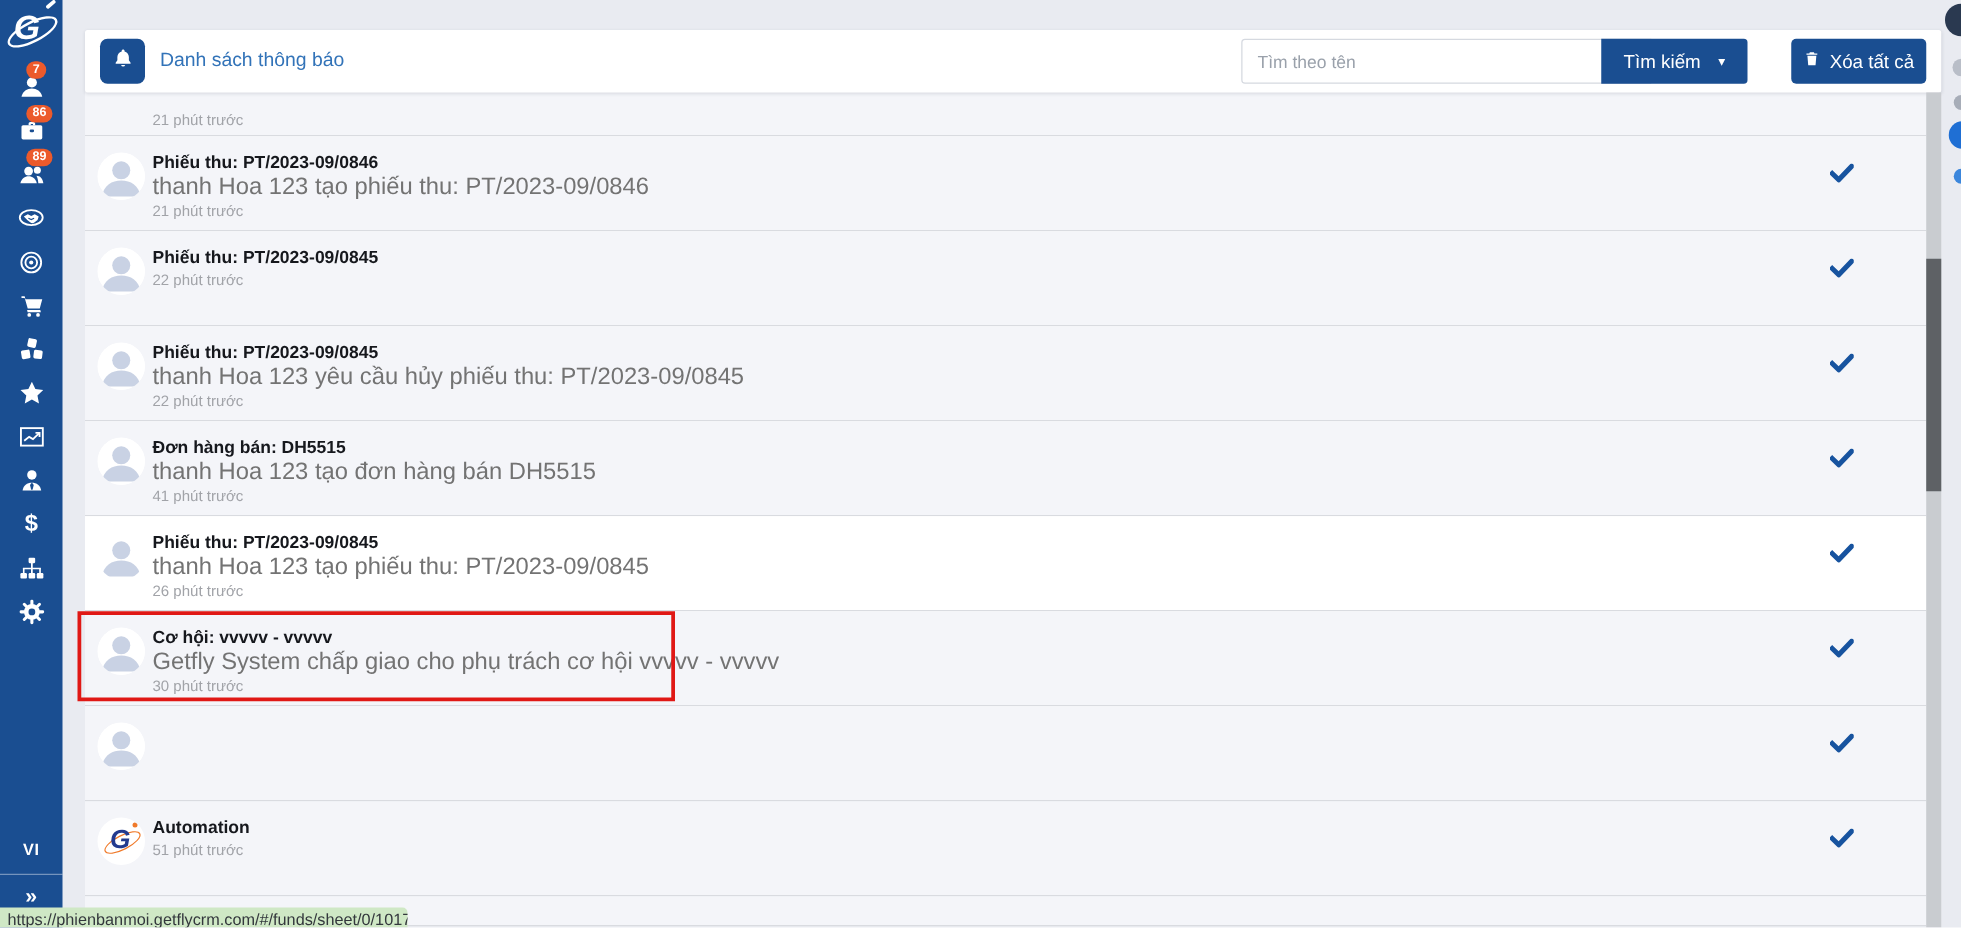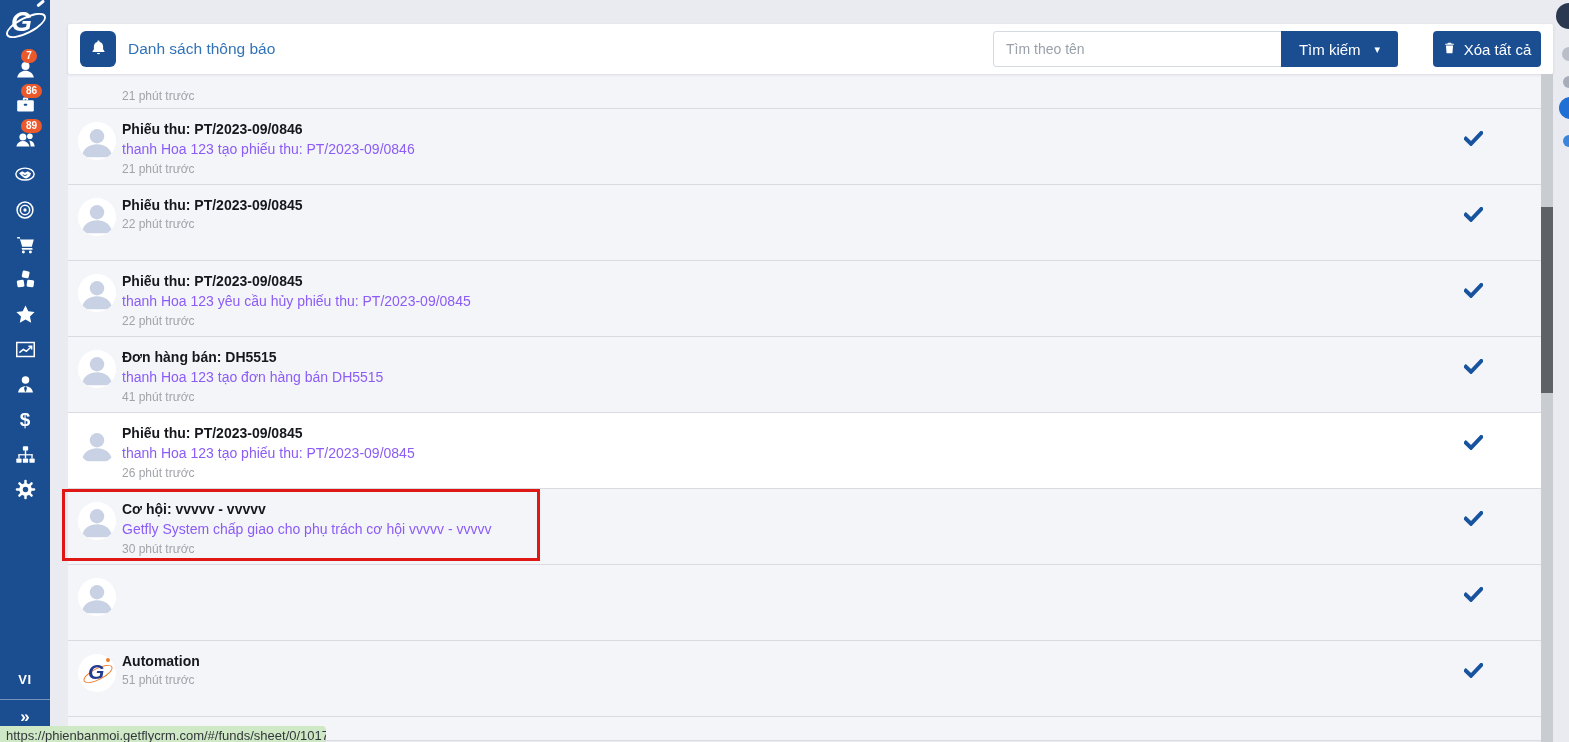--- a/index.html
+++ b/index.html
@@ -49,21 +49,21 @@
   .avatar{position:absolute;left:10px;top:13px;width:38px;height:38px;border-radius:50%;background:#fff;overflow:hidden;}
   .row--partial-bottom .avatar{top:10px;background:#eceef3;}
   .avatar svg{display:block;}
   .avatar .gf-logo{display:none;position:relative;width:38px;height:38px;}
   .row--logo-avatar .avatar .gf-logo{display:block;}
   .gf-logo .g{position:absolute;left:10px;top:6px;color:#223a8f;font-size:21px;font-weight:bold;font-style:italic;}
   .gf-logo .orbit{position:absolute;left:4px;top:14px;width:30px;height:10px;border:1.5px solid #f07a2a;border-radius:50%;transform:rotate(-27deg);}
   .gf-logo .dot{position:absolute;left:28px;top:4px;width:4px;height:4px;background:#f07a2a;border-radius:50%;}
   .content{position:absolute;left:54px;top:10px;right:90px;}
   .n-title{font-size:14px;font-weight:bold;color:#16181d;line-height:20px;}
-  .n-desc{font-size:14px;color:#8b5cf6;line-height:21px;}
+  .n-desc{font-size:19px;color:#737373;line-height:21px;}
   .n-time{font-size:12px;color:#a1a3a8;line-height:17px;margin-top:1px;}
   .check{position:absolute;right:58px;top:22px;}
   .row--partial-top .content{top:13px;}
   
   .red-box{position:absolute;left:62px;top:489px;width:472px;height:66px;border:3px solid #e01815;z-index:6;pointer-events:none;}
   .status-url{position:absolute;left:0;top:726px;height:16px;width:326px;box-sizing:border-box;background:#cfe8c5;
               border-radius:0 4px 0 0;padding:2px 10px 0 6px;font-size:13px;color:#33373c;white-space:nowrap;
               overflow:hidden;z-index:10;}
   .scroll-track{position:absolute;left:1541px;top:74px;width:12px;height:668px;background:#c9ccd0;z-index:3;}
   .scroll-thumb{position:absolute;left:1541px;top:207px;width:12px;height:186px;background:#5e6165;z-index:4;}

